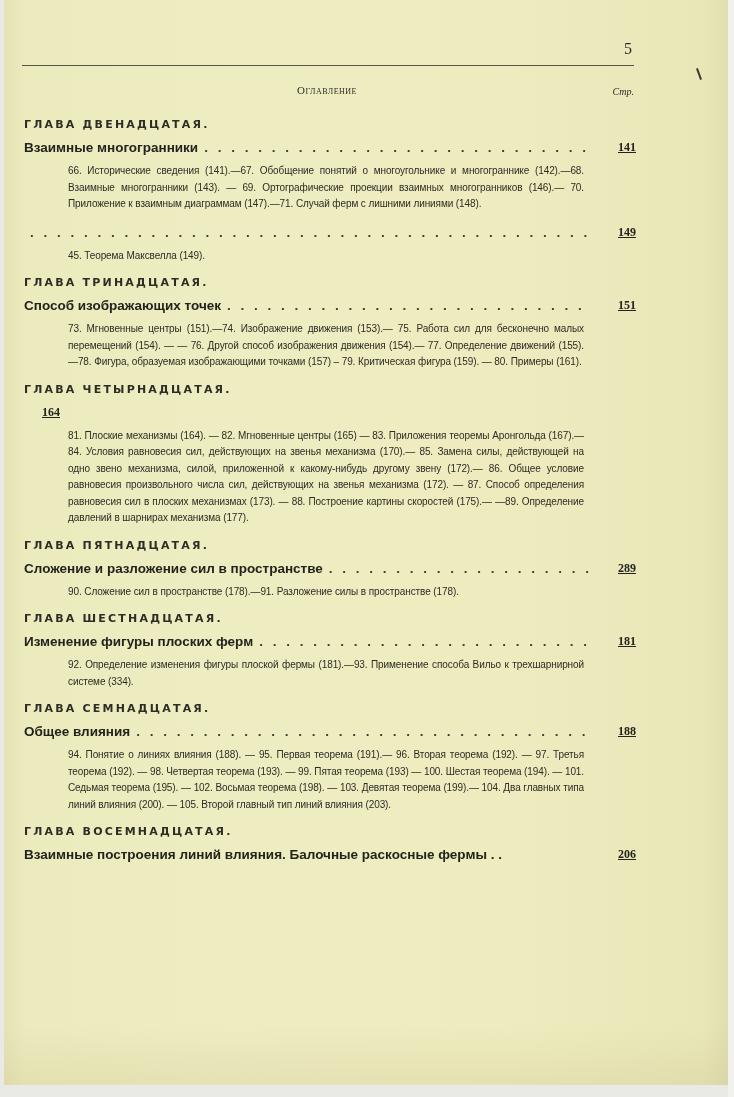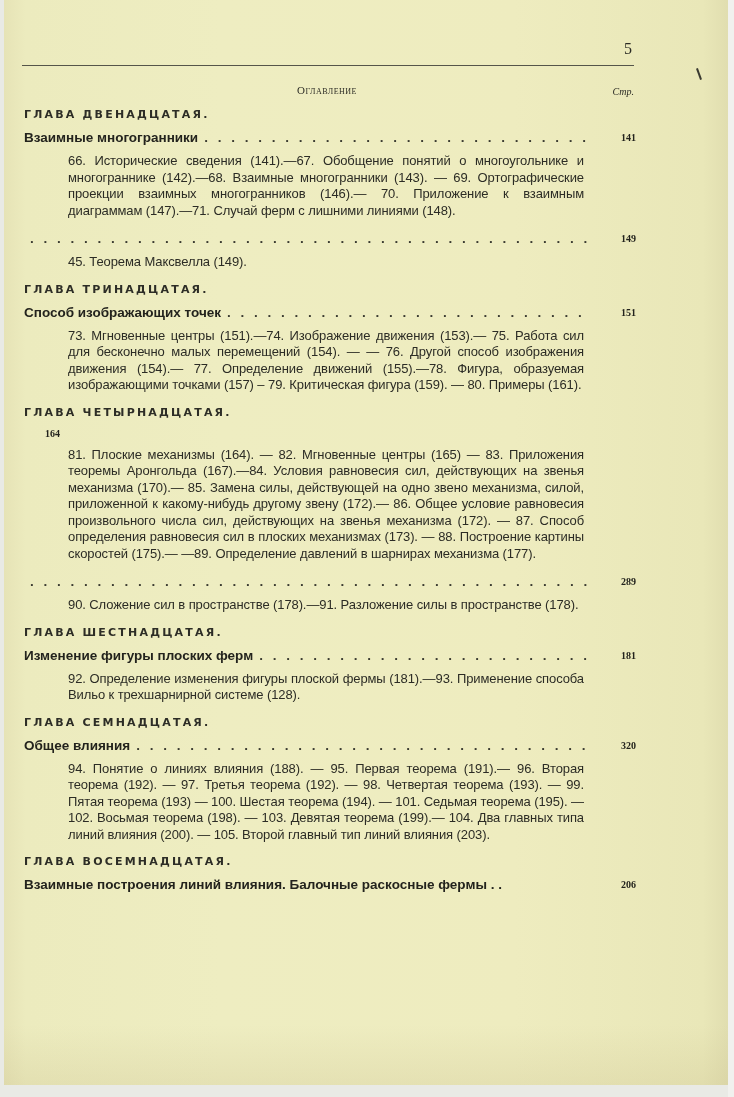--- a/index.html
+++ b/index.html
@@ -85,35 +85,35 @@
       top: 86px;
       width: 50px;
       text-align: right;
       font-style: italic;
       font-size: 10px;
       color: #2b2b24;
     }
     .toc {
       position: absolute;
       left: 20px;
-      top: 108px;
+      top: 118px;
       width: 612px;
     }
     .chapter {
       font-size: 11px;
       letter-spacing: 2.2px;
       font-family: "DejaVu Sans", sans-serif;
       font-weight: bold;
       color: #2d2d26;
       margin: 0 0 9px 0;
       text-transform: uppercase;
     }
     .entry {
       display: flex;
-      align-items: center;
+      align-items: flex-end;
       font-size: 13.5px;
       font-weight: bold;
       font-family: "Liberation Sans", sans-serif;
       color: #23231d;
       margin-bottom: 8px;
     }
     .entry .title {
       white-space: nowrap;
       flex: 0 0 auto;
     }
@@ -128,29 +128,30 @@
     }
     .entry .leader::before {
       content: ". . . . . . . . . . . . . . . . . . . . . . . . . . . . . . . . . . . . . . . . . . . . . . . . . . . . . . . . . . . .";
       letter-spacing: 3px;
     }
     .entry .pg {
       flex: 0 0 36px;
       text-align: right;
       font-family: "Liberation Serif", serif;
       font-weight: bold;
-      font-size: 10px;
+      font-size: 12px;
+      text-decoration: underline;
     }
     .entry.nolead .title {
       flex: 1 1 auto;
     }
     .desc {
       margin: 0 52px 12px 44px;
       font-family: "Liberation Sans Narrow", "Liberation Sans", sans-serif;
-      font-size: 13px;
+      font-size: 10px;
       line-height: 16.5px;
       text-align: justify;
       color: #2c2c25;
       letter-spacing: -0.1px;
     }
     .block { margin-bottom: 4px; }
   </style>
 </head>
 <body>
 
@@ -192,43 +193,45 @@
 
     <div class="block">
       <div class="chapter">Глава четырнадцатая.</div>
       <div class="entry nolead">
         <span class="pg">164</span>
       </div>
       <div class="desc">81. Плоские механизмы (164). — 82. Мгновенные центры (165) — 83. Приложения теоремы Аронгольда (167).—84. Условия равновесия сил, действующих на звенья механизма (170).— 85. Замена силы, действующей на одно звено механизма, силой, приложенной к какому-нибудь другому звену (172).— 86. Общее условие равновесия произвольного числа сил, действующих на звенья механизма (172). — 87. Способ определения равновесия сил в плоских механизмах (173). — 88. Построение картины скоростей (175).— —89. Определение давлений в шарнирах механизма (177).</div>
     </div>
 
     <div class="block">
-      <div class="entry">
+      <div class="chapter">Глава пятнадцатая.</div>
+      <div class="entry">
+        <span class="title">Сложение и разложение сил в пространстве</span>
         <span class="leader"></span>
         <span class="pg">289</span>
       </div>
       <div class="desc">90. Сложение сил в пространстве (178).—91. Разложение силы в пространстве (178).</div>
     </div>
 
     <div class="block">
       <div class="chapter">Глава шестнадцатая.</div>
       <div class="entry">
         <span class="title">Изменение фигуры плоских ферм</span>
         <span class="leader"></span>
         <span class="pg">181</span>
       </div>
-      <div class="desc">92. Определение изменения фигуры плоской фермы (181).—93. Применение способа Вильо к трехшарнирной системе (128).</div>
+      <div class="desc">92. Определение изменения фигуры плоской фермы (181).—93. Применение способа Вильо к трехшарнирной системе (334).</div>
     </div>
 
     <div class="block">
       <div class="chapter">Глава семнадцатая.</div>
       <div class="entry">
         <span class="title">Общее влияния</span>
         <span class="leader"></span>
-        <span class="pg">320</span>
+        <span class="pg">188</span>
       </div>
       <div class="desc">94. Понятие о линиях влияния (188). — 95. Первая теорема (191).— 96. Вторая теорема (192). — 97. Третья теорема (192). — 98. Четвертая теорема (193). — 99. Пятая теорема (193) — 100. Шестая теорема (194). — 101. Седьмая теорема (195). — 102. Восьмая теорема (198). — 103. Девятая теорема (199).— 104. Два главных типа линий влияния (200). — 105. Второй главный тип линий влияния (203).</div>
     </div>
 
     <div class="block">
       <div class="chapter">Глава восемнадцатая.</div>
       <div class="entry nolead">
         <span class="title">Взаимные построения линий влияния. Балочные раскосные фермы . .</span>
         <span class="pg">206</span>
       </div>

